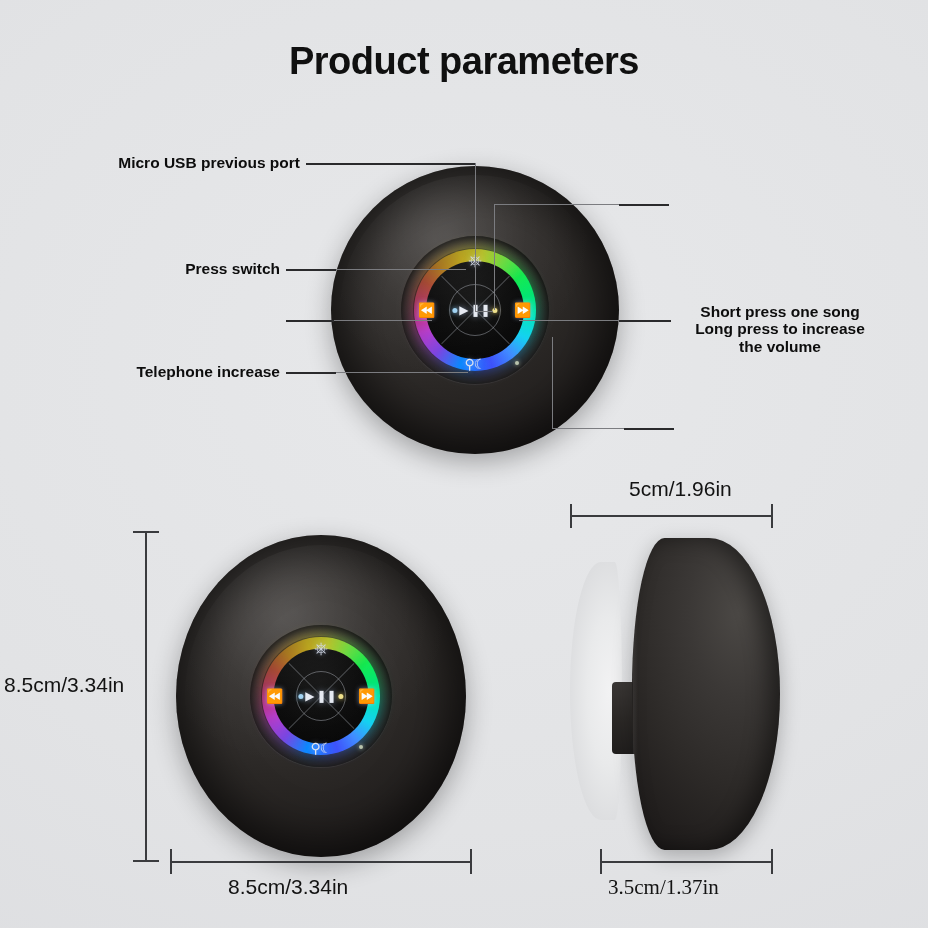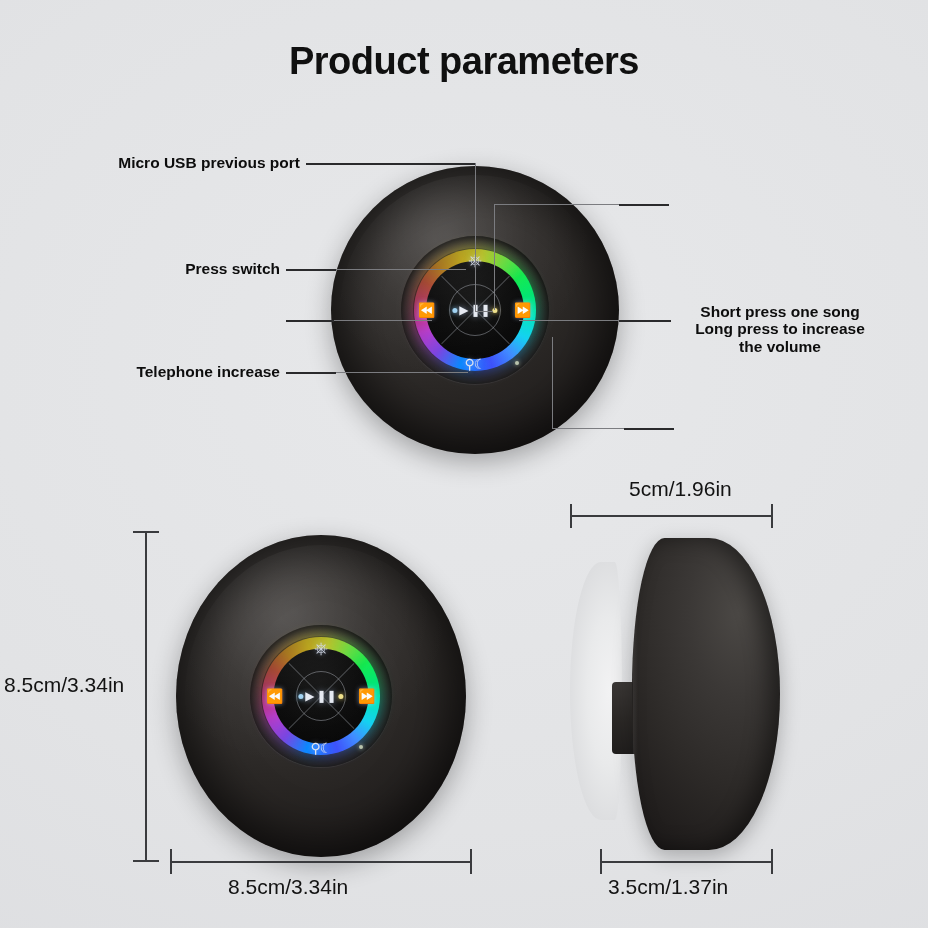--- a/index.html
+++ b/index.html
@@ -352,15 +352,15 @@
   </div>
 
   <div class="dim h" style="left:570px; top:515px; width:203px;"></div>
   <div class="cap v" style="left:570px; top:504px; height:24px;"></div>
   <div class="cap v" style="left:771px; top:504px; height:24px;"></div>
   <div class="dimtext c" style="left:608px; top:477px;margin-left:21px;">5cm/1.96in</div>
 
   <div class="dim h" style="left:600px; top:861px; width:173px;"></div>
   <div class="cap v" style="left:600px; top:849px; height:25px;"></div>
   <div class="cap v" style="left:771px; top:849px; height:25px;"></div>
-  <div class="dimtext c" style="left:608px; top:875px;">3.5cm/1.37in</div>
+  <div class="dimtext c" style="left:608px; top:875px;font-family:Liberation Serif, serif;">3.5cm/1.37in</div>
 
 </div>
 
 </body></html>

